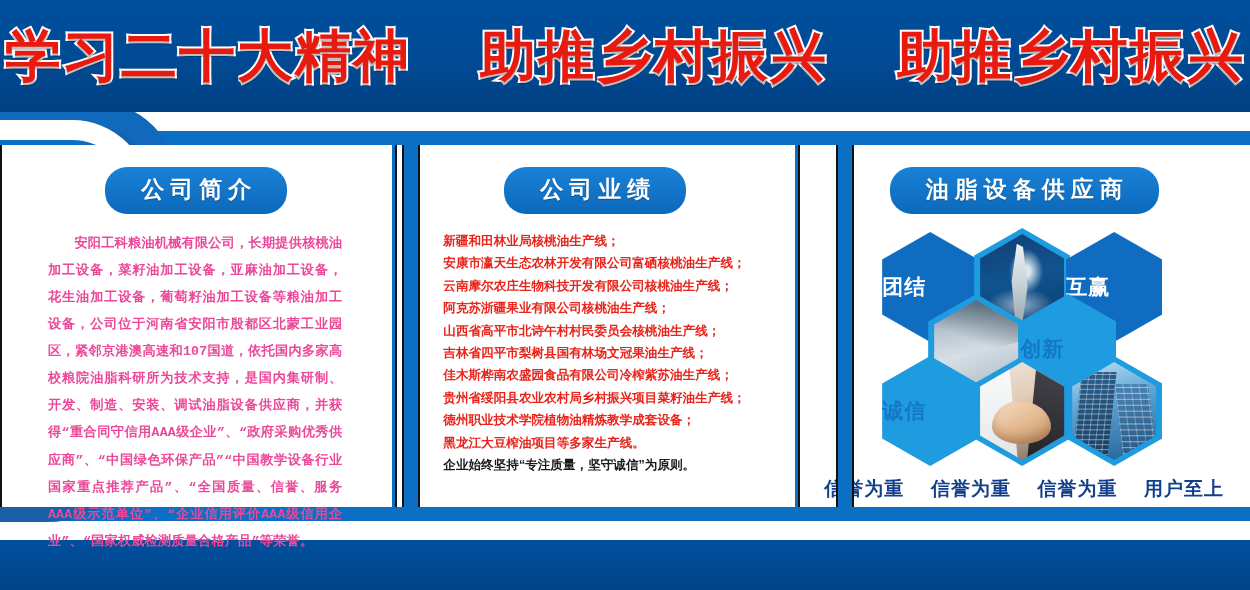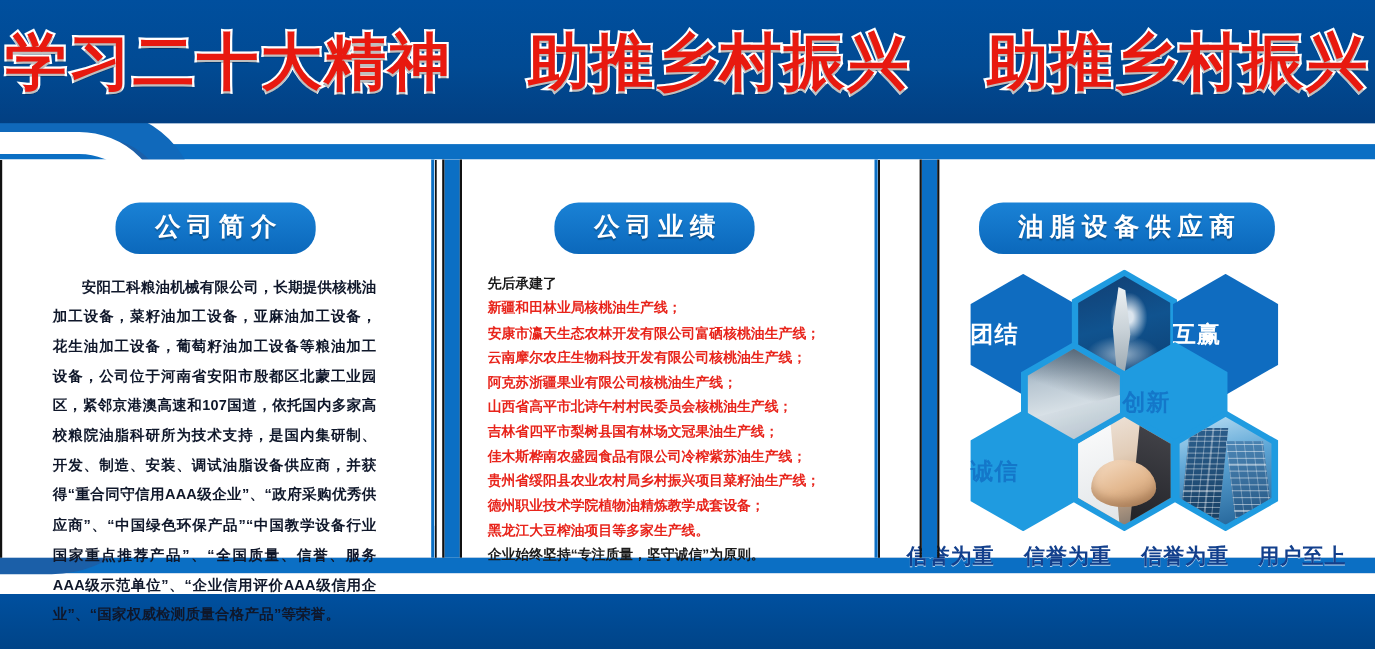--- a/index.html
+++ b/index.html
@@ -128,43 +128,44 @@
     content: ""; position:absolute; right: -2px; top: 0;
     width: 2px; height: 100%; background: #111;
   }
   .vline-1 { left: 404px; }
   .vline-2 { left: 838px; }
 
   .panel-inner { padding: 0 26px; }
 
   
   .pill {
-    margin: 39px auto 0;
+    margin: 22px auto 0;
     background: linear-gradient(180deg,#1a82d6 0%, #0b68bb 100%);
     color: #fff;
     font-size: 23px;
     font-weight: bold;
     letter-spacing: 6px;
     text-indent: 6px;
     padding: 7px 30px 9px;
     border-radius: 22px;
     display: table;
     text-shadow: 0 1px 1px rgba(0,0,0,.25);
   }
 
   
   .intro-body {
     margin: 16px 24px 0 22px;
     font-size: 13.2px;
-    color: #0f172a;
+    color: #ec4899;
     line-height: 2.05;
     text-align: justify;
     text-justify: inter-ideograph;
     font-weight: 600;
     letter-spacing: .2px;
+    font-family: Liberation Mono, monospace;
   }
   .intro-body .indent { display:inline-block; width: 2em; }
 
   
   .perf-body {
     margin: 16px 20px 0 22px;
     font-size: 12.6px;
     line-height: 1.78;
     color: #1a1a1a;
     font-weight: bold;
@@ -327,21 +328,20 @@
       <div class="panel-inner">
         <div class="pill">公司简介</div>
         <p class="intro-body"><span class="indent"></span><span>安阳工科粮油机械有限公司，长期提供核桃油加工设备，菜籽油加工设备，亚麻油加工设备，花生油加工设备，葡萄籽油加工设备等粮油加工设备，公司位于河南省安阳市殷都区北蒙工业园区，紧邻京港澳高速和107国道，依托国内多家高校粮院油脂科研所为技术支持，是国内集研制、开发、制造、安装、调试油脂设备供应商，并获得“重合同守信用AAA级企业”、“政府采购优秀供应商”、“中国绿色环保产品”“中国教学设备行业国家重点推荐产品”、“全国质量、信誉、服务AAA级示范单位”、“企业信用评价AAA级信用企业”、“国家权威检测质量合格产品”等荣誉。</span></p>
       </div>
     </section>
 
     <section class="panel panel-2">
       <div class="panel-inner">
         <div class="pill">公司业绩</div>
         <div class="perf-body">
-          <div class="lead">先后承建了</div>
           <div class="hl">新疆和田林业局核桃油生产线；</div>
           <div class="hl">安康市瀛天生态农林开发有限公司富硒核桃油生产线；</div>
           <div class="hl">云南摩尔农庄生物科技开发有限公司核桃油生产线；</div>
           <div class="hl">阿克苏浙疆果业有限公司核桃油生产线；</div>
           <div class="hl">山西省高平市北诗午村村民委员会核桃油生产线；</div>
           <div class="hl">吉林省四平市梨树县国有林场文冠果油生产线；</div>
           <div class="hl">佳木斯桦南农盛园食品有限公司冷榨紫苏油生产线；</div>
           <div class="hl">贵州省绥阳县农业农村局乡村振兴项目菜籽油生产线；</div>
           <div class="hl">德州职业技术学院植物油精炼教学成套设备；</div>
           <div class="hl">黑龙江大豆榨油项目等多家生产线。</div>

